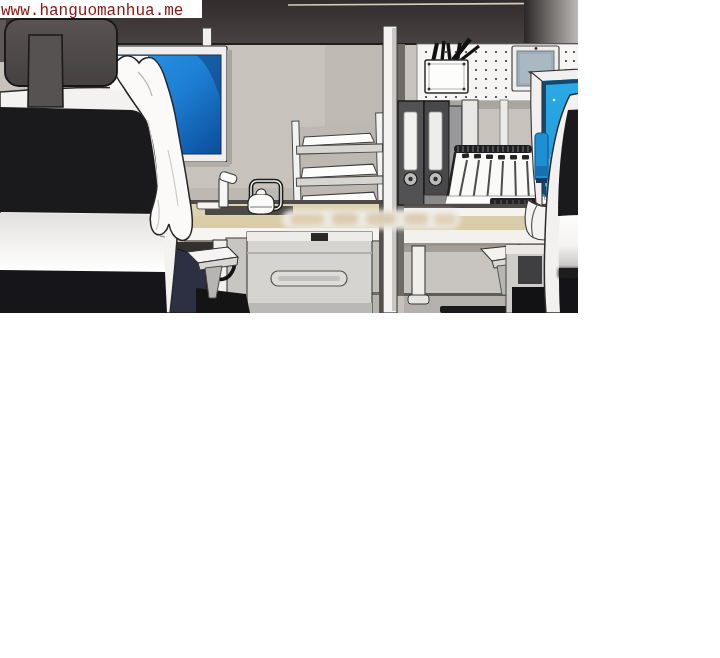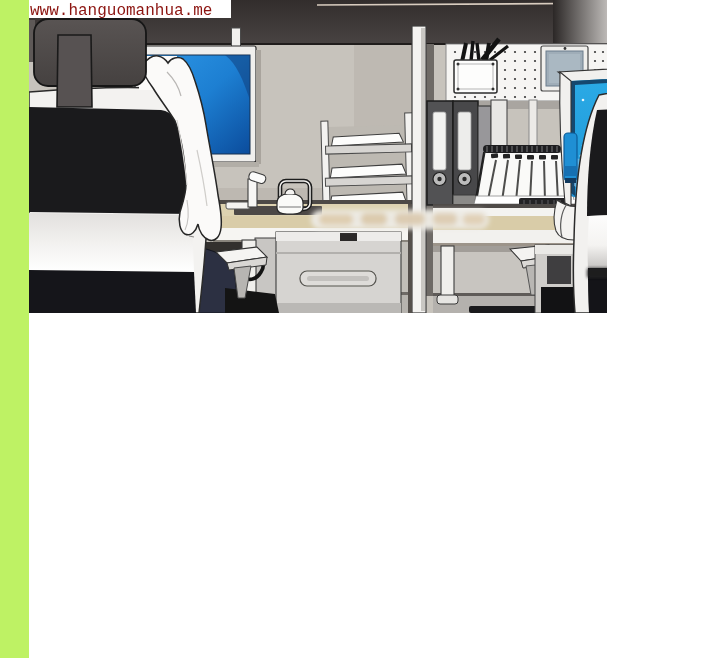--- a/index.html
+++ b/index.html
@@ -1,17 +1,17 @@
 <!DOCTYPE html>
 <html><head>
 <meta charset="utf-8">
 <style>
   html,body{margin:0;padding:0;background:#fff;}
   #page{position:relative;width:578px;height:658px;background:#bef264;overflow:hidden;
-        font-family:"Liberation Sans",sans-serif;padding-left:29px;}
+        font-family:"Liberation Sans",sans-serif;}
 </style>
 </head>
 <body>
 <div id="page">
 <svg width="720" height="658" viewBox="0 0 720 658" xmlns="http://www.w3.org/2000/svg">
 <defs>
   <linearGradient id="bandG" x1="0" y1="0" x2="0" y2="1">
     <stop offset="0" stop-color="#322d2c"></stop>
           <stop offset="1" stop-color="#494443"></stop>
   </linearGradient>

